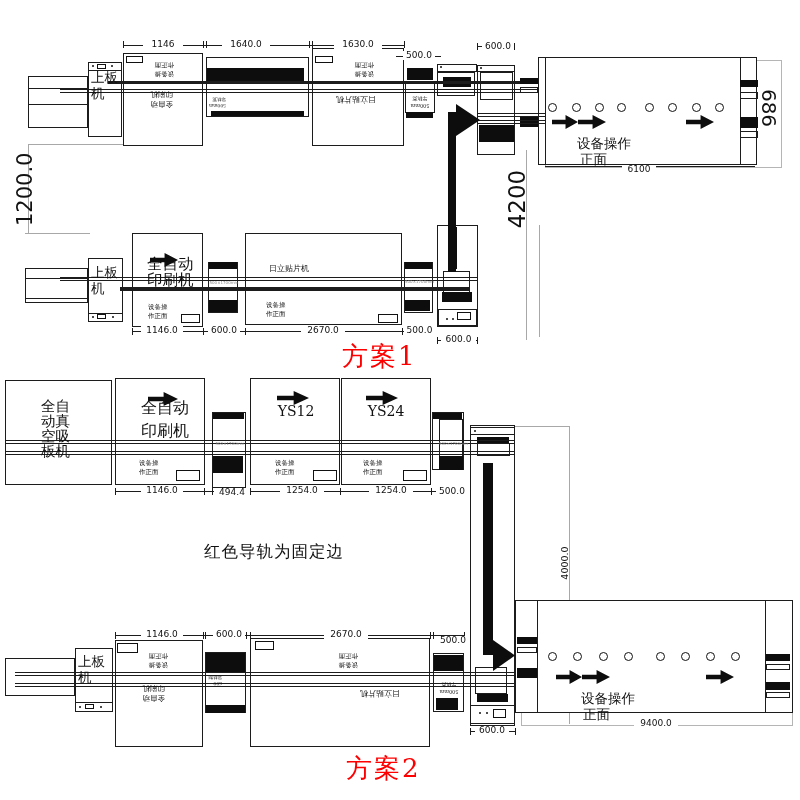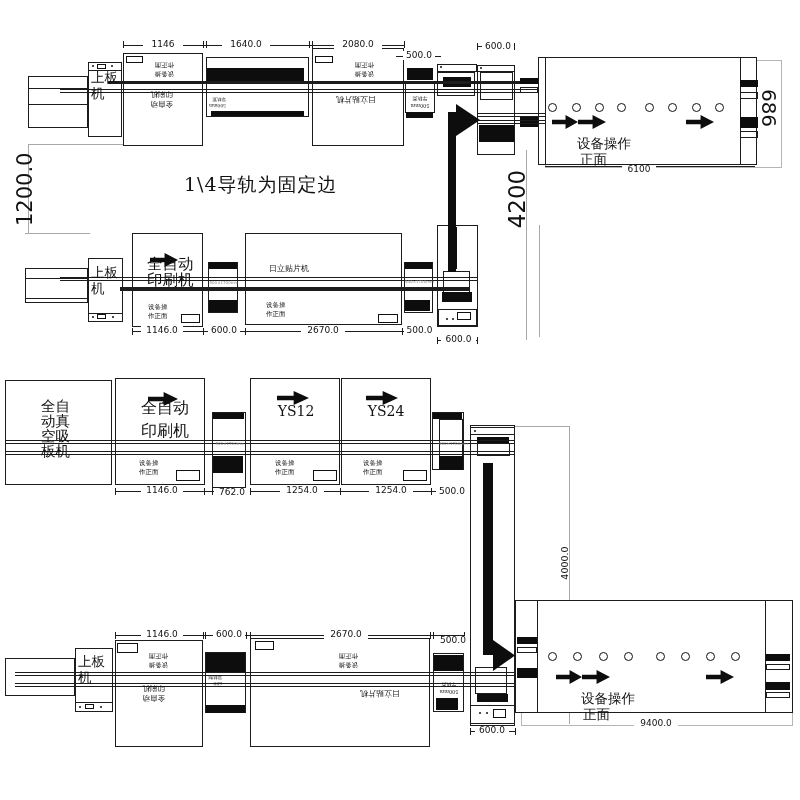--- a/index.html
+++ b/index.html
@@ -135,35 +135,34 @@
 
   <div class="line" style="left:123px;top:45px;width:281px;height:1px"></div>
   <div class="tick" style="left:123px;top:41px"></div>
   <div class="tick" style="left:203px;top:41px"></div>
   <div class="tick" style="left:206px;top:41px"></div>
   <div class="tick" style="left:309px;top:41px"></div>
   <div class="tick" style="left:312px;top:41px"></div>
   <div class="tick" style="left:404px;top:41px"></div>
   <div class="dim" style="left:143px;top:40px;width:38px">1146</div>
   <div class="dim" style="left:222px;top:40px;width:46px">1640.0</div>
-  <div class="dim" style="left:334px;top:40px;width:46px">2080.0</div>
+  <div class="dim" style="left:334px;top:40px;width:46px">1630.0</div>
   <div class="line" style="left:396px;top:56px;width:7px;height:1px"></div>
   <div class="line" style="left:433px;top:56px;width:8px;height:1px"></div>
   <div class="dim" style="left:403px;top:51px;width:30px">500.0</div>
   <div class="line" style="left:477px;top:46px;width:38px;height:1px"></div>
   <div class="tick" style="left:477px;top:43px"></div>
   <div class="tick" style="left:514px;top:43px"></div>
   <div class="dim" style="left:482px;top:42px;width:30px">600.0</div>
   <div class="line" style="left:545px;top:166px;width:210px;height:1px"></div>
   <div class="dim" style="left:622px;top:165px;width:32px">6100</div>
   <div class="dim rot90" style="left:742px;top:96px;width:48px;height:24px;font-size:20px;background:transparent">686</div>
   <div class="dim rotm90" style="left:-10px;top:178px;width:72px;height:24px;font-size:21px;background:transparent">1200.0</div>
   <div class="dim rotm90" style="left:476px;top:186px;width:84px;height:26px;font-size:23px;background:transparent">4200</div>
 
-  <div class="txt z5" style="left:184px;top:174px;width:210px;font-size:19px;letter-spacing:1px">1\4导轨为固定边</div>
 
   <div class="bar z5" style="left:448px;top:112px;width:8px;height:160px"></div>
   <div class="tri-r" style="left:456px;top:104px;width:24px;height:32px"></div>
 
   <div class="box" style="left:25px;top:268px;width:63px;height:35px"></div>
   <div class="line" style="left:25px;top:278px;width:63px;height:1px"></div>
   <div class="line" style="left:25px;top:298px;width:63px;height:1px"></div>
 
   <div class="box" style="left:88px;top:258px;width:35px;height:64px"></div>
   <div class="box" style="left:88px;top:313px;width:35px;height:9px"></div>
@@ -222,20 +221,21 @@
   <div class="tick" style="left:433px;top:328px"></div>
   <div class="dim" style="left:141px;top:326px;width:40px">1146.0</div>
   <div class="dim" style="left:208px;top:326px;width:30px">600.0</div>
   <div class="dim" style="left:301px;top:326px;width:42px">2670.0</div>
   <div class="dim" style="left:404px;top:326px;width:29px">500.0</div>
   <div class="line" style="left:437px;top:340px;width:41px;height:1px"></div>
   <div class="tick" style="left:437px;top:337px"></div>
   <div class="tick" style="left:477px;top:337px"></div>
   <div class="dim" style="left:441px;top:335px;width:33px">600.0</div>
 
+  <div class="txt red z6" style="left:342px;top:342px;width:96px;font-size:26px;letter-spacing:2px">方案1</div>
 
   <div class="box" style="left:5px;top:380px;width:107px;height:105px"></div>
   <div class="txt z5" style="left:41px;top:399px;width:34px;font-size:14.5px;line-height:15px">全自动真空吸板机</div>
 
   <div class="box" style="left:115px;top:378px;width:90px;height:107px"></div>
   <div class="arrow" style="left:148px;top:391px;width:30px;height:16px"></div>
   <div class="txt z5" style="left:141px;top:396px;width:48px;font-size:16px;line-height:23px">全自动印刷机</div>
   <div class="txt z5" style="left:139px;top:459px;width:24px;font-size:6.5px;line-height:8.5px">
     <div>设备操</div>
       <div>作正面</div>
@@ -293,26 +293,27 @@
   <div class="line" style="left:115px;top:491px;width:349px;height:1px"></div>
   <div class="tick" style="left:115px;top:488px"></div>
   <div class="tick" style="left:204px;top:488px"></div>
   <div class="tick" style="left:212px;top:488px"></div>
   <div class="tick" style="left:245px;top:488px"></div>
   <div class="tick" style="left:250px;top:488px"></div>
   <div class="tick" style="left:340px;top:488px"></div>
   <div class="tick" style="left:431px;top:488px"></div>
   <div class="tick" style="left:464px;top:488px"></div>
   <div class="dim" style="left:141px;top:486px;width:40px">1146.0</div>
-  <div class="dim" style="left:214px;top:488px;width:34px">762.0</div>
+  <div class="dim" style="left:214px;top:488px;width:34px">494.4</div>
   <div class="dim" style="left:280px;top:486px;width:42px">1254.0</div>
   <div class="dim" style="left:369px;top:486px;width:42px">1254.0</div>
   <div class="dim" style="left:436px;top:487px;width:30px">500.0</div>
   <div class="dim rotm90" style="left:534px;top:556px;width:64px;height:14px;font-size:9.5px;background:transparent">4000.0</div>
 
+  <div class="txt z5" style="left:204px;top:543px;width:160px;font-size:16.5px;letter-spacing:1px">红色导轨为固定边</div>
 
   <div class="box" style="left:5px;top:658px;width:70px;height:38px"></div>
   <div class="box" style="left:75px;top:648px;width:38px;height:64px"></div>
   <div class="box" style="left:75px;top:702px;width:38px;height:10px"></div>
   <div class="dot" style="left:79px;top:706px"></div>
   <div class="dot" style="left:100px;top:706px"></div>
   <div class="minirect" style="left:85px;top:704px;width:9px;height:5px"></div>
   <div class="txt z5" style="left:78px;top:654px;width:30px;font-size:13.5px;line-height:15.5px">上板机</div>
 
   <div class="box" style="left:115px;top:640px;width:88px;height:107px"></div>
@@ -388,14 +389,15 @@
   <div class="dim" style="left:141px;top:630px;width:40px">1146.0</div>
   <div class="dim" style="left:213px;top:630px;width:30px">600.0</div>
   <div class="dim" style="left:324px;top:630px;width:42px">2670.0</div>
   <div class="dim" style="left:437px;top:636px;width:30px">500.0</div>
   <div class="line" style="left:470px;top:731px;width:45px;height:1px"></div>
   <div class="tick" style="left:470px;top:728px"></div>
   <div class="tick" style="left:515px;top:728px"></div>
   <div class="dim" style="left:475px;top:726px;width:32px">600.0</div>
   <div class="dim" style="left:634px;top:719px;width:42px">9400.0</div>
 
+  <div class="txt red z6" style="left:346px;top:754px;width:96px;font-size:26px;letter-spacing:2px">方案2</div>
 
 </div>
 
 </body></html>

